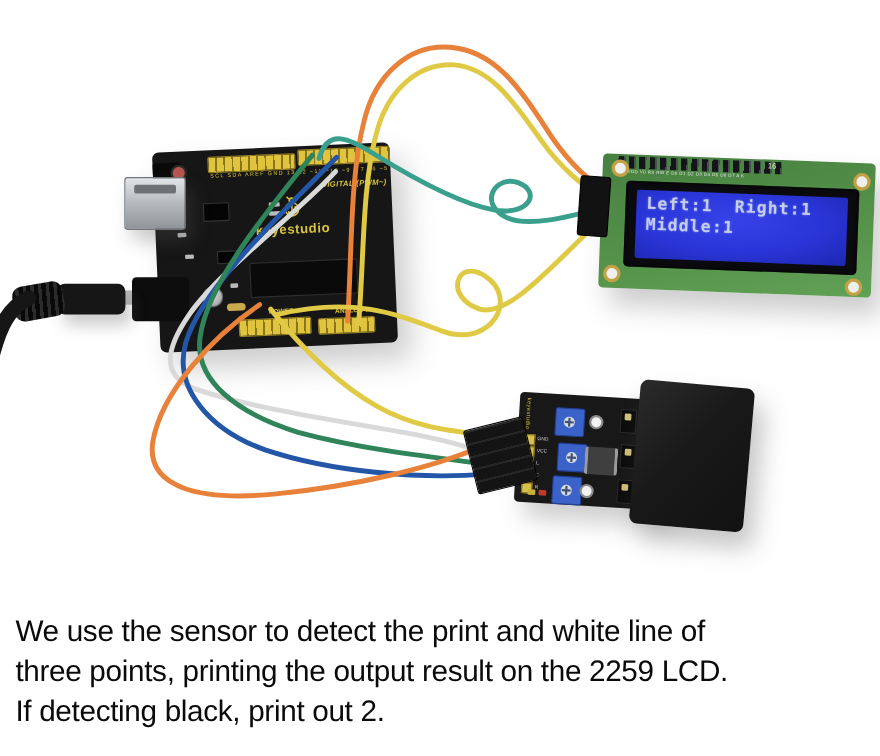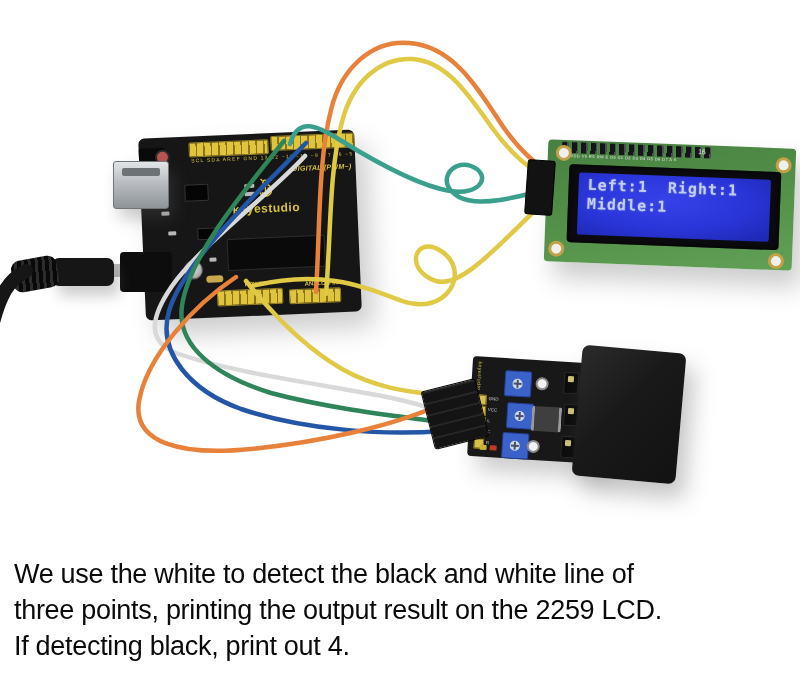--- a/index.html
+++ b/index.html
@@ -227,18 +227,18 @@
       <path d="M 236 277 C 194 305, 147 356, 139 401 C 132 443, 181 456, 251 449 C 321 442, 392 426, 440 405" stroke-width="4.5" stroke="#e8813a"></path>
       <path d="M 246 281 C 270 311, 302 346, 342 369 C 377 389, 412 392, 439 395" stroke-width="4.5" stroke="#e0ca45"></path>
     </g>
   </svg>
 
   <div class="abs dupont"></div>
   <div class="abs lcd-conn"></div>
   <div class="abs foam"></div>
 
   <div class="abs caption">
-    <div>We use the white to detect the black and white line of</div>
+    <div>We use the sensor to detect the print and white line of</div>
     <div>three points, printing the output result on the 2259 LCD.</div>
-    <div>If detecting black, print out 4.</div>
+    <div>If detecting black, print out 2.</div>
   </div>
 
 </div>
 
 </body></html>

